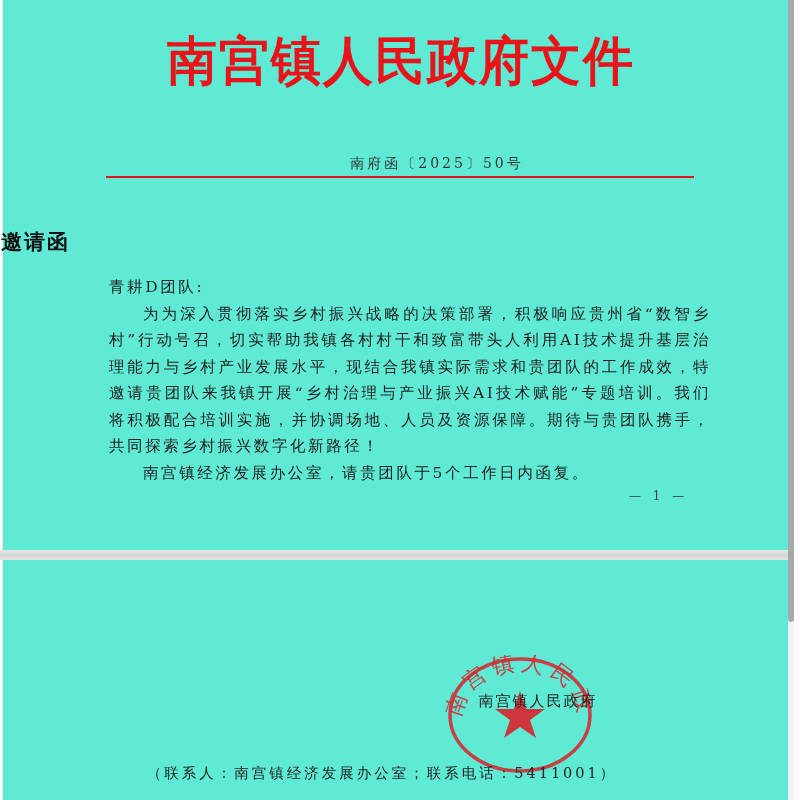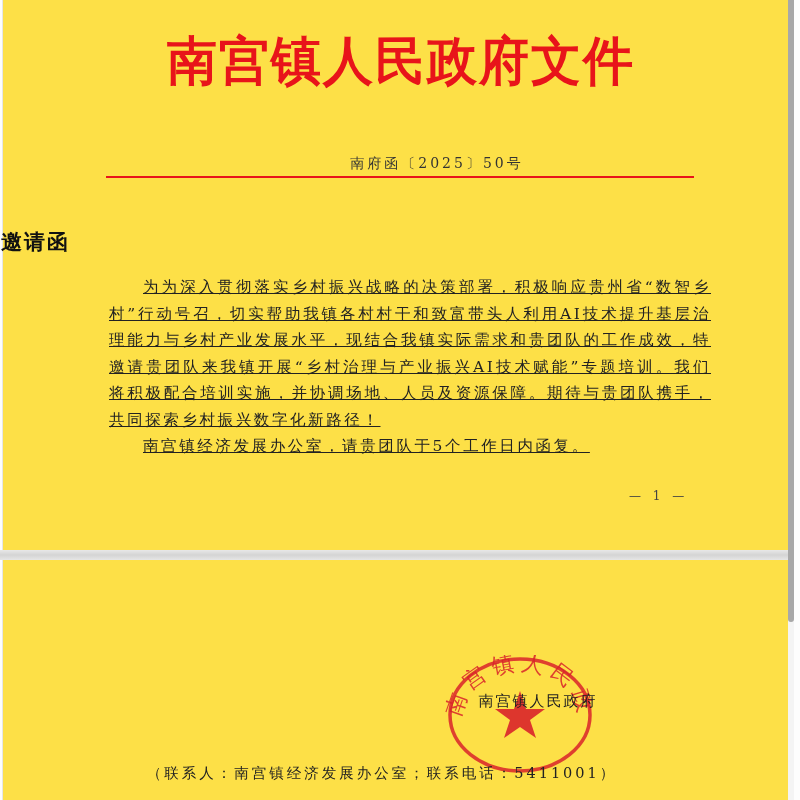--- a/index.html
+++ b/index.html
@@ -1,46 +1,47 @@
 <!DOCTYPE html>
 <html><head>
 <meta charset="utf-8">
 <style>
   html,body{margin:0;padding:0;}
   body{width:800px;height:800px;overflow:hidden;background:#ffffff;position:relative;font-family:"DejaVu Serif","Liberation Serif",serif;color:#222;}
   .viewer{position:absolute;left:0;top:0;width:800px;height:800px;background:#fdfdfd;}
-  .page{position:absolute;left:2px;width:788px;background:#fde047;}
+  .page{position:absolute;left:2px;width:788px;background:#5eead4;}
   .page1{top:0;height:550px;border-left:1px solid #e6e6e6;}
   .page2{top:560px;height:240px;border-left:1px solid #e6e6e6;}
   .page-gap{position:absolute;left:0;top:550px;width:792px;height:10px;background:linear-gradient(#e8e8e8,#d4d4d4 50%,#e6e6e6);}
   .scroll-track{position:absolute;right:6px;top:0;width:6px;height:800px;background:#f4f4f4;}
   .scroll-thumb{position:absolute;right:6px;top:0;width:6px;height:622px;background:#a8a8a8;border-radius:0 0 3px 3px;}
   .header-title{position:absolute;left:0;top:28px;width:800px;text-align:center;font-family:"DejaVu Serif","Liberation Serif",serif;font-weight:bold;font-size:50px;letter-spacing:2px;color:#e8141a;transform:scaleY(1.05);}
   .doc-number{position:absolute;left:0;top:155px;width:800px;text-align:center;font-size:14px;letter-spacing:3px;color:#333;}
   .red-rule{position:absolute;left:105px;top:176px;width:588px;height:2px;background:#e8141a;}
   .letter-title{position:absolute;left:0;top:228px;width:800px;text-align:left;font-size:21px;font-weight:bold;letter-spacing:2px;color:#111;}
   .body{position:absolute;left:108px;top:274px;width:602px;font-size:15.5px;line-height:26.5px;letter-spacing:2.6px;color:#222;text-align:justify;}
   .body p{margin:0;}
-  .indent{text-indent:34px;text-decoration:underline;}
+  .indent{text-indent:34px;}
   .page-num{position:absolute;left:626px;top:489px;font-size:12px;color:#444;letter-spacing:4px;}
   .sign{position:absolute;left:438px;top:690px;width:200px;font-size:15px;letter-spacing:2px;color:#222;line-height:23px;text-align:center;}
   .seal{position:absolute;left:445px;top:655px;width:150px;height:120px;}
   .contact{position:absolute;left:0;top:764px;width:764px;text-align:center;font-size:14.5px;letter-spacing:3px;color:#222;}
 </style>
 </head>
 <body>
 
 <div class="viewer">
 
   <div class="page page1">
     <div class="header-title" style="left:-2px;">南宫镇人民政府文件</div>
     <div class="doc-number" style="left:-2px;padding-left:36px;">南府函〔2025〕50号</div>
     <div class="red-rule" style="left:103px;"></div>
     <div class="letter-title" style="left:-2px;">邀请函</div>
     <div class="body" style="left:106px;">
+      <p>青耕D团队:</p>
       <p class="indent">为为深入贯彻落实乡村振兴战略的决策部署，积极响应贵州省“数智乡村”行动号召，切实帮助我镇各村村干和致富带头人利用AI技术提升基层治理能力与乡村产业发展水平，现结合我镇实际需求和贵团队的工作成效，特邀请贵团队来我镇开展“乡村治理与产业振兴AI技术赋能”专题培训。我们将积极配合培训实施，并协调场地、人员及资源保障。期待与贵团队携手，共同探索乡村振兴数字化新路径！</p>
       <p class="indent">南宫镇经济发展办公室，请贵团队于5个工作日内函复。</p>
     </div>
     <div class="page-num">— 1 —</div>
   </div>
 
   <div class="page-gap"></div>
 
   <div class="page page2"></div>
 

